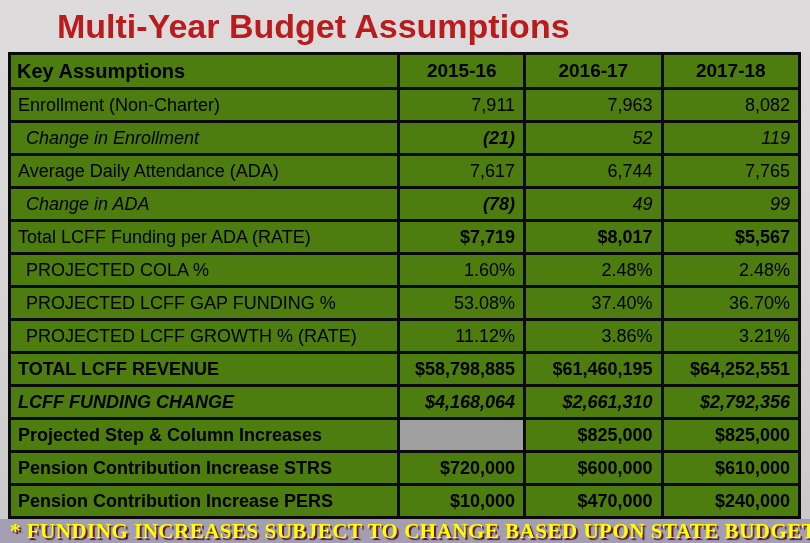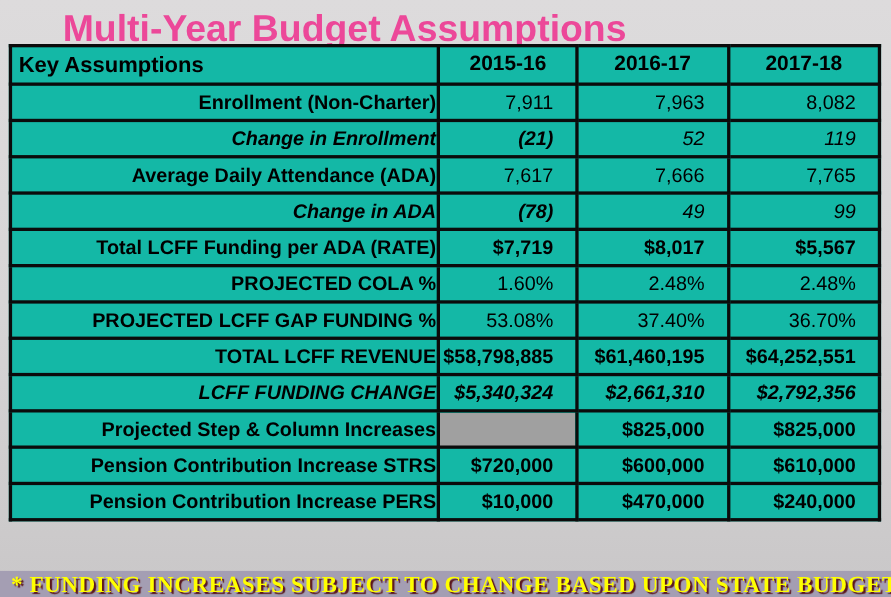--- a/index.html
+++ b/index.html
@@ -7,51 +7,51 @@
     width:810px; height:543px;
     position:relative; overflow:hidden;
     background:linear-gradient(180deg,#DDDBDC 0%, #D7D5D6 50%, #C9C7C8 100%);
     font-family:"Liberation Sans", sans-serif;
     -webkit-font-smoothing:antialiased;
   }
   .page-title {
     margin:4px 0 0 57px;
     font-size:34px; line-height:44px;
     font-weight:700;
-    color:#ec4899;
+    color:#b91c1c;
     font-family:"Liberation Sans", sans-serif;
   }
   table.budget {
-    position:absolute; left:8px; top:40px;
+    position:absolute; left:8px; top:52px;
     width:793px;
     border-collapse:collapse;
     table-layout:fixed;
-    background:#14b8a6;
+    background:#4d7c0f;
   }
   table.budget th, table.budget td {
     border:3px solid #0B0B0B;
     color:#000;
     overflow:hidden;
     white-space:nowrap;
   }
   table.budget th {
     height:30px;
     font-size:19px;
     font-weight:700;
     text-align:center;
   }
   table.budget th.first {
     text-align:left;
     padding-left:6px;
     font-size:20px;
   }
   table.budget td { height:28px; font-size:18px; }
-  td.label { text-align:right; padding-left:7px;font-weight:bold; }
+  td.label { text-align:left; padding-left:7px; }
   td.label.indent { padding-left:15px; }
-  td.val { text-align:right; padding-right:20px; }
+  td.val { text-align:right; padding-right:8px; }
   .lbl-bold { font-weight:700; }
   .lbl-italic { font-style:italic; }
   .v-bold { font-weight:700;margin-top:16px; }
   .v-italic { font-style:italic; }
   .c-red { color:#FE0000;font-weight:bold; }
   .c-green { color:#1C8A2E; }
   .c-empty { background:#A0A0A0; }
   .footnote {
     position:absolute; left:0; right:0; bottom:0;
     height:24px;
@@ -97,21 +97,21 @@
       </tr>
       <tr>
         <td class="label indent lbl-italic">Change in Enrollment</td>
         <td class="val v-italic c-red">(21)</td>
         <td class="val v-italic c-green">52</td>
         <td class="val v-italic c-green">119</td>
       </tr>
       <tr>
         <td class="label">Average Daily Attendance (ADA)</td>
         <td class="val">7,617</td>
-        <td class="val">7,666</td>
+        <td class="val">6,744</td>
         <td class="val">7,765</td>
       </tr>
       <tr>
         <td class="label indent lbl-italic">Change in ADA</td>
         <td class="val v-italic c-red">(78)</td>
         <td class="val v-italic c-green">49</td>
         <td class="val v-italic c-green">99</td>
       </tr>
       <tr>
         <td class="label">Total LCFF Funding per ADA (RATE)</td>
@@ -125,28 +125,34 @@
         <td class="val">2.48%</td>
         <td class="val">2.48%</td>
       </tr>
       <tr>
         <td class="label indent">PROJECTED LCFF GAP FUNDING %</td>
         <td class="val">53.08%</td>
         <td class="val">37.40%</td>
         <td class="val">36.70%</td>
       </tr>
       <tr>
+        <td class="label indent">PROJECTED LCFF GROWTH % (RATE)</td>
+        <td class="val">11.12%</td>
+        <td class="val">3.86%</td>
+        <td class="val">3.21%</td>
+      </tr>
+      <tr>
         <td class="label lbl-bold">TOTAL LCFF REVENUE</td>
         <td class="val v-bold">$58,798,885</td>
         <td class="val v-bold">$61,460,195</td>
         <td class="val v-bold">$64,252,551</td>
       </tr>
       <tr>
         <td class="label lbl-bold lbl-italic">LCFF FUNDING CHANGE</td>
-        <td class="val v-bold v-italic c-green">$5,340,324</td>
+        <td class="val v-bold v-italic c-green">$4,168,064</td>
         <td class="val v-bold v-italic c-green">$2,661,310</td>
         <td class="val v-bold v-italic c-green">$2,792,356</td>
       </tr>
       <tr>
         <td class="label lbl-bold">Projected Step &amp; Column Increases</td>
         <td class="val v-bold c-empty"></td>
         <td class="val v-bold c-red">$825,000</td>
         <td class="val v-bold c-red">$825,000</td>
       </tr>
       <tr>

